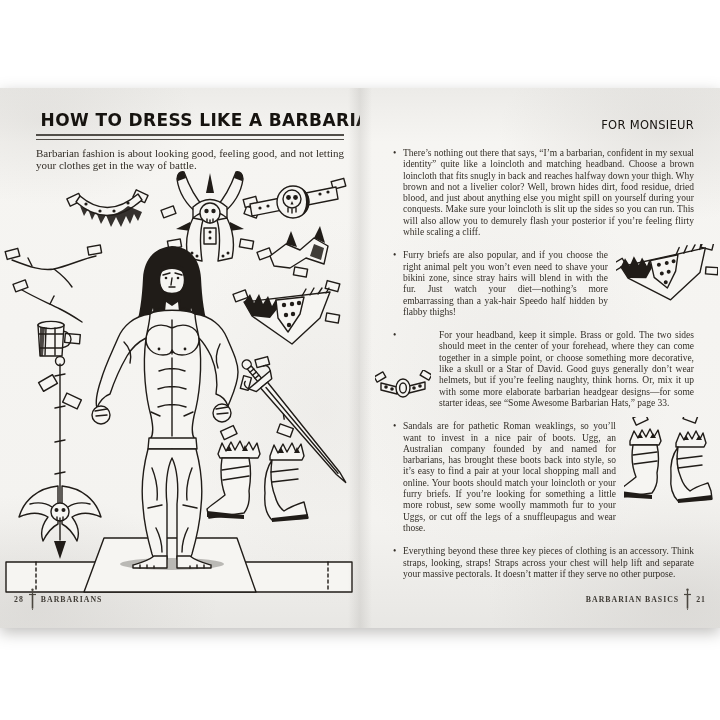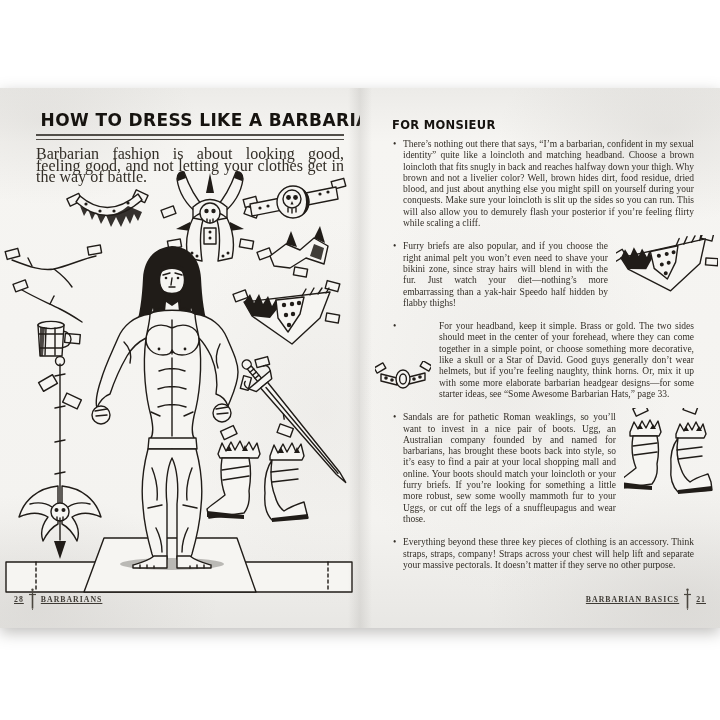--- a/index.html
+++ b/index.html
@@ -21,37 +21,37 @@
       radial-gradient(ellipse 220px 280px at 40% 55%, rgba(200,197,193,.16), transparent 75%),
       linear-gradient(to bottom,#ecebe8 0%,#f6f5f2 10%,#f4f3f0 80%,#e8e7e4 100%);}
   .gutter{position:absolute;left:348px;top:0;width:24px;height:540px;pointer-events:none;
     background:linear-gradient(to right, rgba(130,127,123,0) 0%, rgba(130,127,123,.16) 50%, rgba(130,127,123,0) 100%);}
   
   .lp-inner{position:absolute;left:36px;top:22px;width:308px;}
   .lp-title{font-family:"DejaVu Sans",sans-serif;font-weight:bold;font-size:17.5px;
             letter-spacing:.4px;color:#16130f;text-align:center;white-space:nowrap;
             transform:scaleX(.97);transform-origin:center;}
   .lp-rule{margin-top:4px;height:3px;border-top:2.5px solid #514e49;border-bottom:1.5px solid #514e49;}
-  .lp-intro{margin-top:8px;font-size:16px;line-height:11.6px;text-align:justify;color:#332e27;}
+  .lp-intro{margin-top:8px;font-size:11px;line-height:11.6px;text-align:justify;color:#332e27;}
   .lp-art{position:absolute;left:0;top:68px;width:360px;height:470px;}
   
   .rp-inner{position:absolute;left:32px;top:30px;width:302px;}
-  .rp-heading{font-family:"DejaVu Sans",sans-serif;font-weight:bold;font-size:11.5px;
-              letter-spacing:.3px;color:#16130f;margin:0 0 7px 0;}
+  .rp-heading{font-family:"DejaVu Sans",sans-serif;font-weight:normal;font-size:11.5px;
+              letter-spacing:.3px;color:#16130f;margin:0 0 16px 0;text-align:right;}
   .bullet{position:relative;margin:0 0 12px 0;padding-left:11px;font-size:9.5px;
           line-height:11.3px;text-align:justify;color:#332e27;}
   .bullet .mk{position:absolute;left:1px;top:0;}
   .fig{display:block;}
   .fig-briefs{float:right;width:102px;height:62px;margin:-6px -24px 2px 8px;}
   .fig-headband{float:left;width:56px;height:30px;margin:40px 8px 2px -28px;}
   .fig-bootsr{float:right;width:90px;height:96px;margin:-4px -20px 2px 8px;}
   .fig svg{display:block;width:100%;height:100%;}
   
   .footer{position:absolute;bottom:18px;font-size:7.8px;font-weight:bold;letter-spacing:1px;
-          color:#3e3a34;display:flex;align-items:center;gap:4px;text-decoration:underline;}
+          color:#3e3a34;display:flex;align-items:center;gap:4px;}
   .footer-left{left:14px;}
   .footer-right{right:14px;margin-top:24px;}
   .sword-glyph svg{display:block;}
   
   .ink{stroke:#201c18;fill:none;stroke-width:1.4;stroke-linecap:round;stroke-linejoin:round;}
   .paper{fill:#f6f5f2;stroke:#201c18;stroke-width:1.4;stroke-linejoin:round;}
   .dark{fill:#201c18;stroke:none;}
 </style>
 </head>
 <body>
@@ -351,21 +351,21 @@
               <path class="paper" d="M54,30 C52,42 53,52 57,61 C59,67 62,71 66,74 C71,70 78,68 84,66 L87,74 L88,82 L54,84 C48,78 46,69 47,59 C46,48 48,38 54,30 Z"></path>
               <path class="dark" d="M54,82 L88,78 L88,83 L54,86 Z"></path>
               <path class="ink" d="M53,42 L78,39 M54,51 L78,48"></path>
             </svg>
           </span>
           <span>Sandals are for pathetic Roman weaklings, so you’ll want to invest in a nice pair of boots. Ugg, an Australian company founded by and named for barbarians, has brought these boots back into style, so it’s easy to find a pair at your local shopping mall and online. Your boots should match your loincloth or your furry briefs. If you’re looking for something a little more robust, sew some woolly mammoth fur to your Uggs, or cut off the legs of a snuffleupagus and wear those.</span>
         </p>
 
         <p class="bullet">
           <span class="mk">•</span>
-          <span>Everything beyond these three key pieces of clothing is an accessory. Think straps, straps, company! Straps across your chest will help lift and separate your massive pectorals. It doesn’t matter if they serve no other purpose.</span>
+          <span>Everything beyond these three key pieces of clothing is an accessory. Think straps, looking, straps! Straps across your chest will help lift and separate your massive pectorals. It doesn’t matter if they serve no other purpose.</span>
         </p>
       </div>
 
       <div class="footer footer-right">
         <span>BARBARIAN BASICS</span>
         <span class="sword-glyph">
           <svg width="9" height="22" viewBox="0 0 9 22">
               <g stroke="#4a463f" stroke-width="1.2" fill="none">
                 <circle cx="4.5" cy="1.8" r="1.2" fill="#4a463f" stroke="none"></circle>
                 <line x1="4.5" y1="3" x2="4.5" y2="6"></line>

